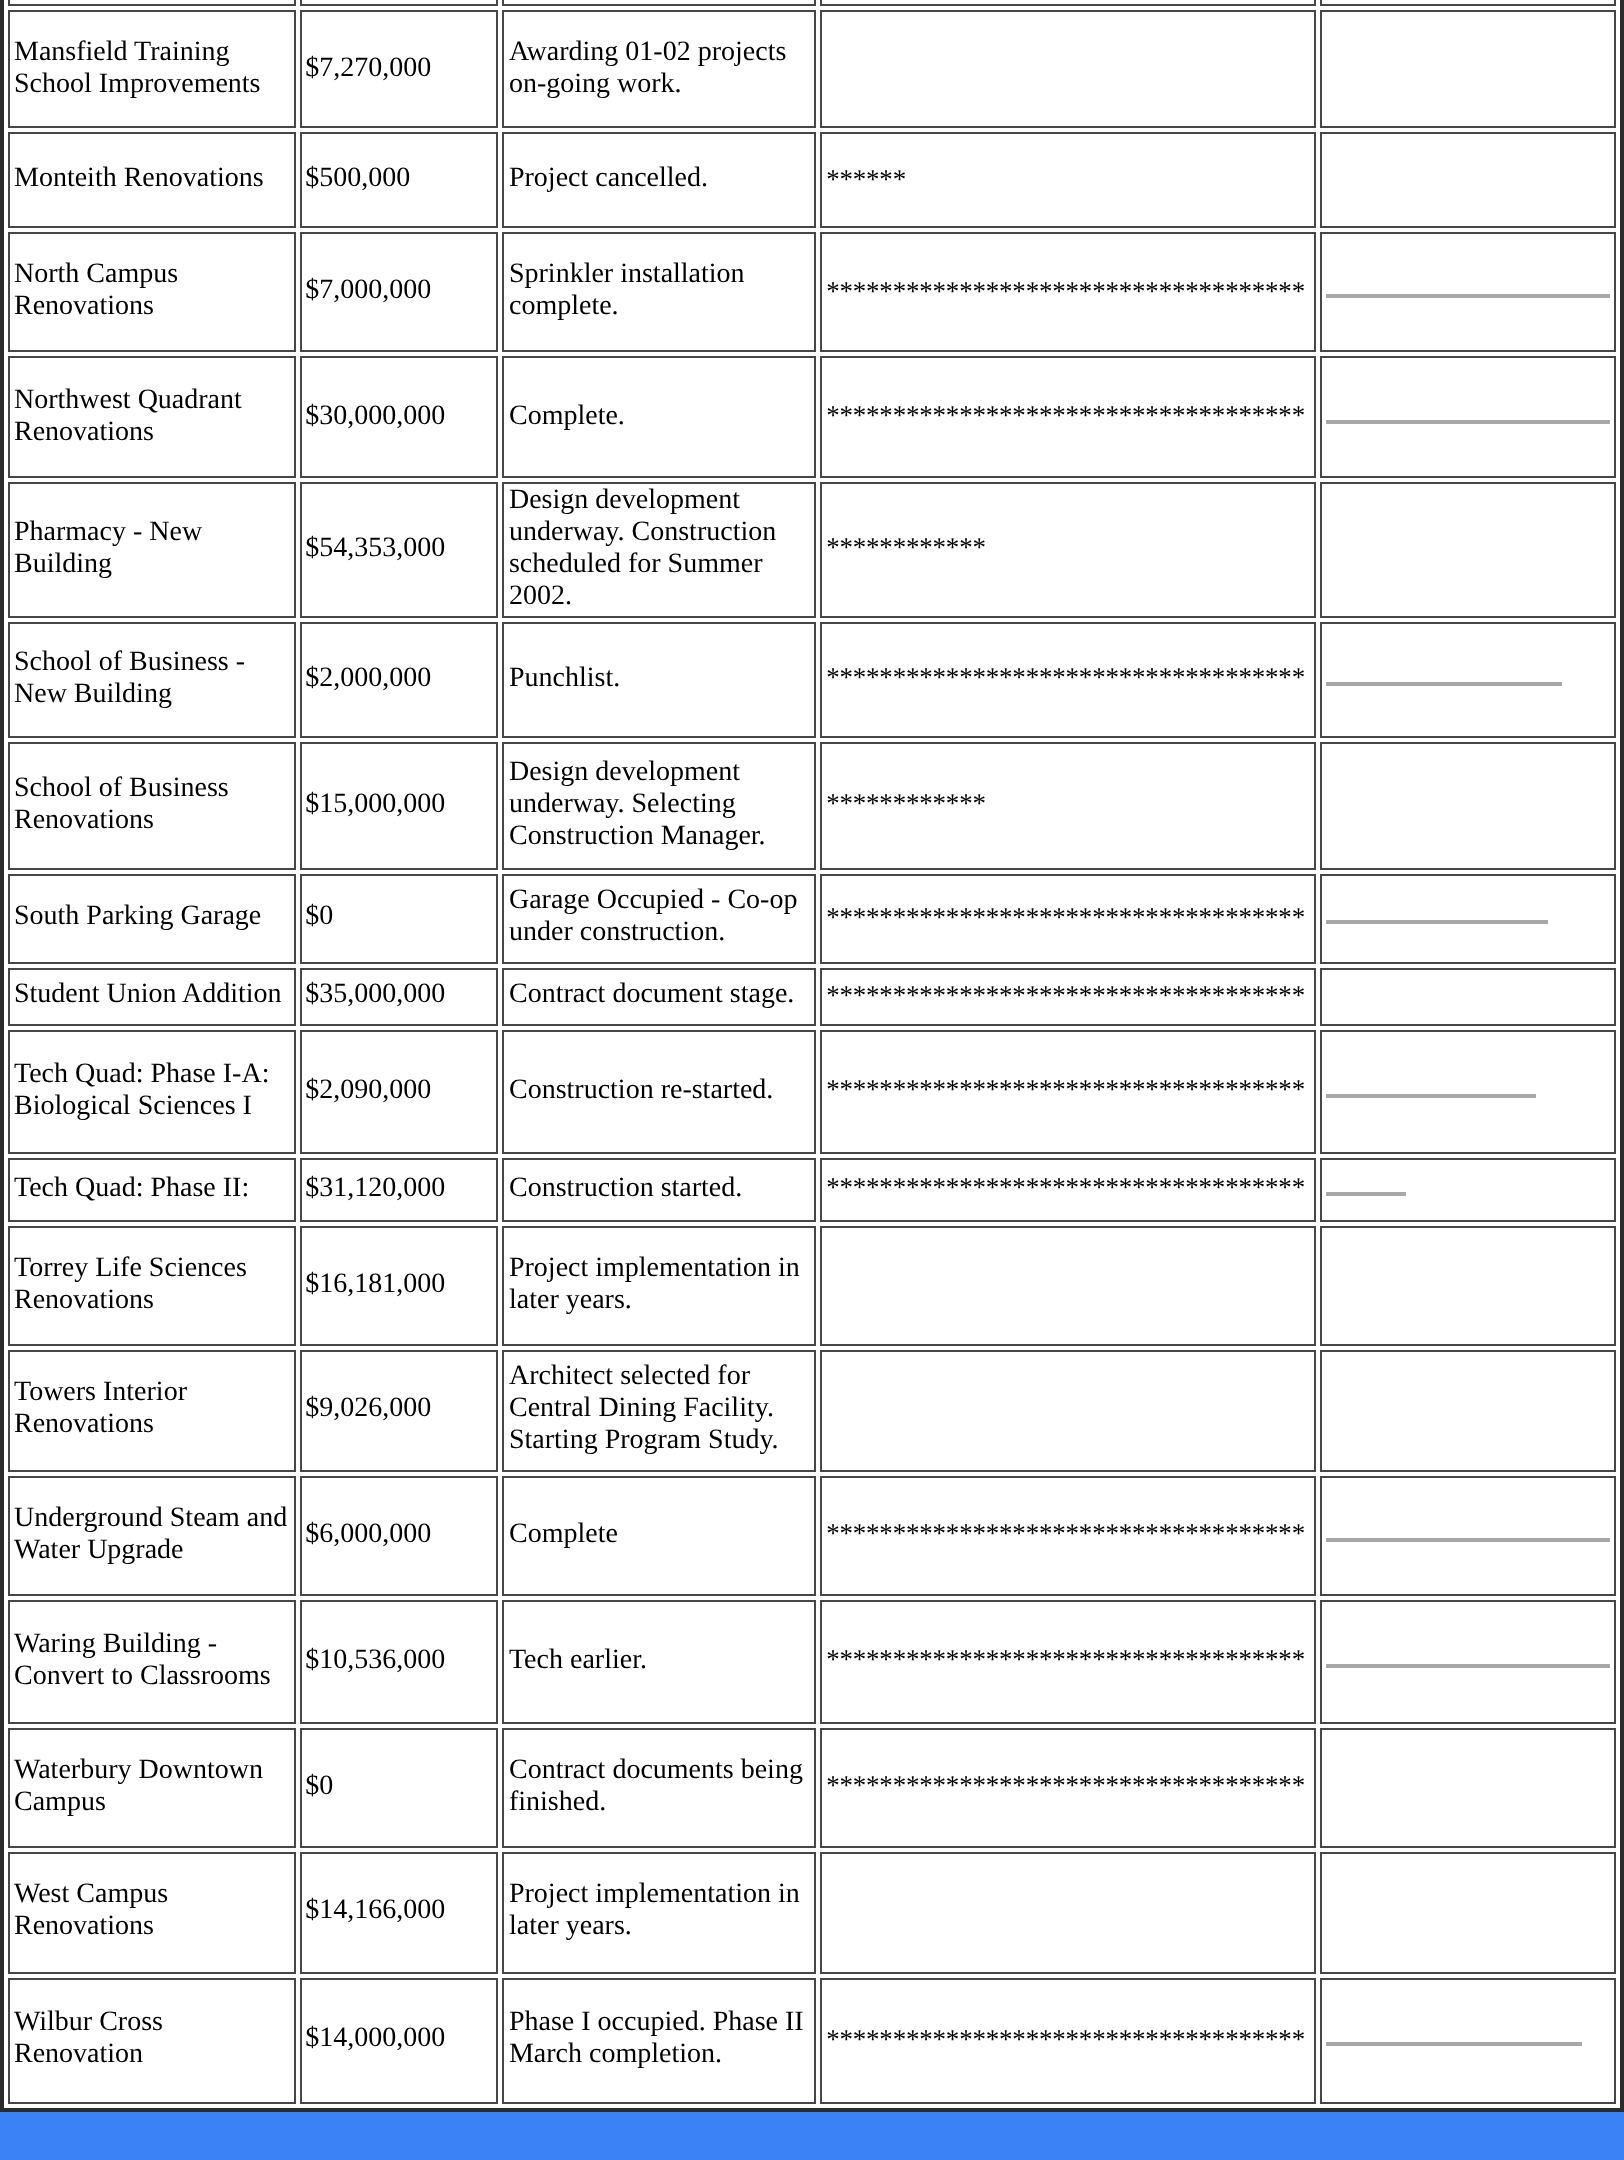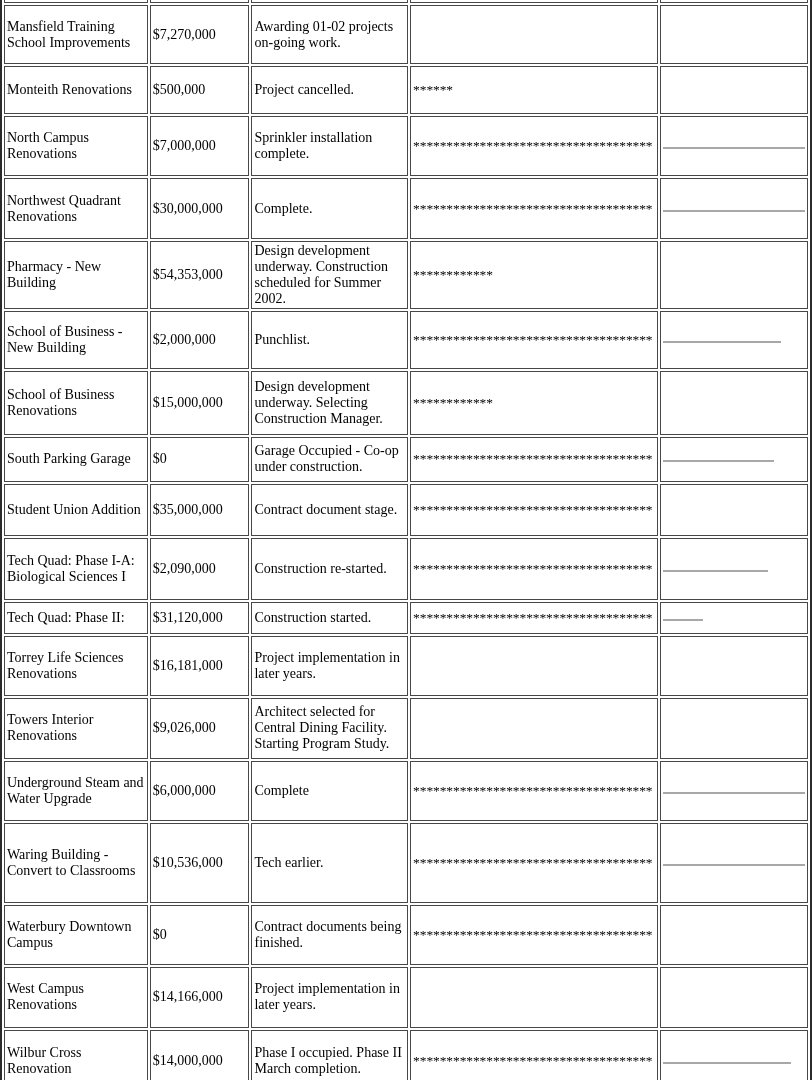--- a/index.html
+++ b/index.html
@@ -120,21 +120,21 @@
         </tr>
         <tr style="height: 45px;">
           <td class="c1">South Parking Garage</td>
           <td class="c2">$0</td>
           <td class="c3">Garage Occupied - Co-op under construction.</td>
           <td class="c4"><span class="stars">************************************</span></td>
           <td class="c5">
             <div class="sig-line" style="width: 111px; background: rgb(168, 168, 168);"></div>
           </td>
         </tr>
-        <tr style="height: 52px; margin-top: 16px;">
+        <tr style="height: 29px; margin-top: 16px;">
           <td class="c1">Student Union Addition</td>
           <td class="c2">$35,000,000</td>
           <td class="c3">Contract document stage.</td>
           <td class="c4"><span class="stars">************************************</span></td>
           <td class="c5"></td>
         </tr>
         <tr style="height: 62px;">
           <td class="c1">Tech Quad: Phase I-A: Biological Sciences I</td>
           <td class="c2">$2,090,000</td>
           <td class="c3">Construction re-started.</td>
@@ -168,21 +168,21 @@
         </tr>
         <tr style="height: 60px; padding-left: 32px;">
           <td class="c1">Underground Steam and Water Upgrade</td>
           <td class="c2">$6,000,000</td>
           <td class="c3">Complete</td>
           <td class="c4"><span class="stars">************************************</span></td>
           <td class="c5">
             <div class="sig-line" style="width: 100%; background: rgb(168, 168, 168);"></div>
           </td>
         </tr>
-        <tr style="height: 80px; margin-top: 16px;">
+        <tr style="height: 62px; margin-top: 16px;">
           <td class="c1">Waring Building - Convert to Classrooms</td>
           <td class="c2">$10,536,000</td>
           <td class="c3">Tech earlier.</td>
           <td class="c4"><span class="stars">************************************</span></td>
           <td class="c5">
             <div class="sig-line" style="width: 100%; background: rgb(168, 168, 168);"></div>
           </td>
         </tr>
         <tr style="height: 60px;">
           <td class="c1">Waterbury Downtown Campus</td>

